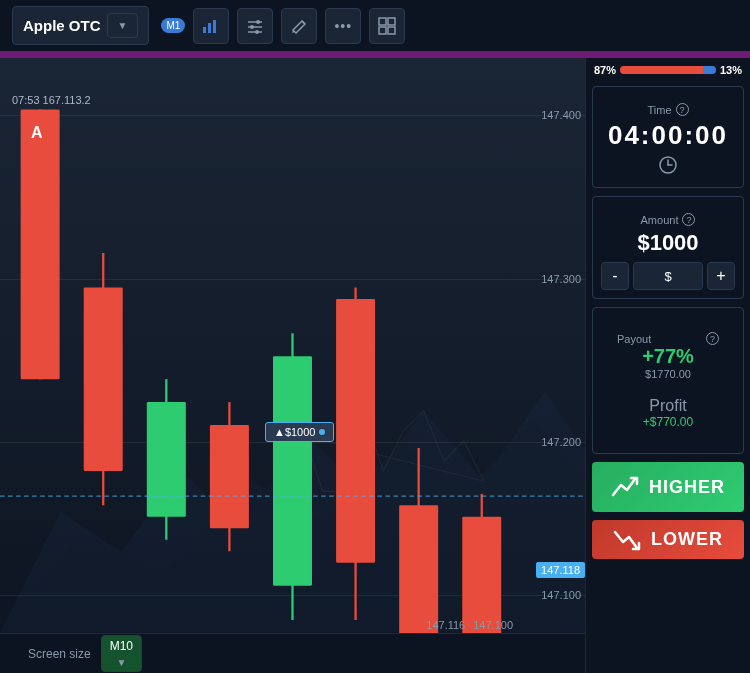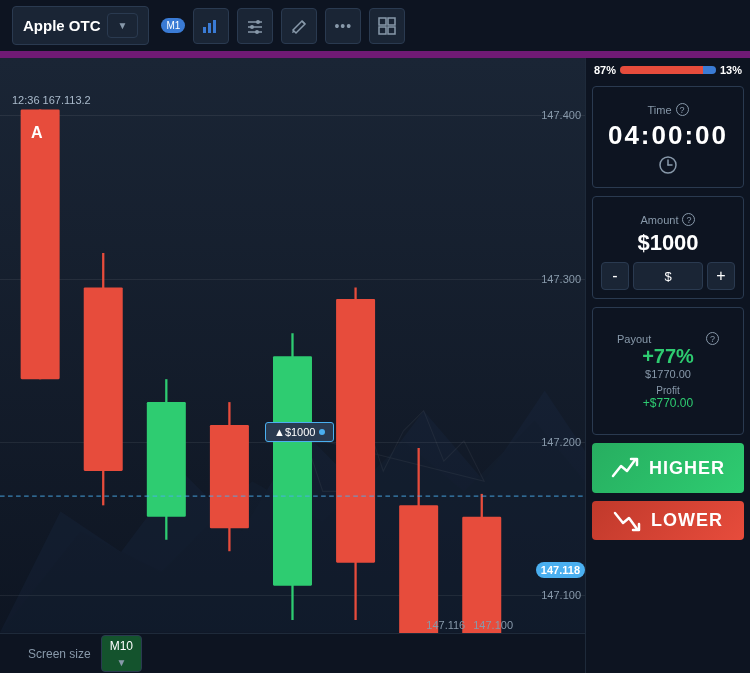--- a/index.html
+++ b/index.html
@@ -125,22 +125,22 @@
       color: #aabbcc;
       font-size: 11px;
     }
     .price-tag {
       position: absolute;
       right: 0;
       background: #4aaff0;
       color: #fff;
       font-size: 11px;
       padding: 2px 5px;
-      border-radius: 8px;
-      font-weight: bold;
+      border-radius: 2px;
+      font-weight: normal;
     }
 
     
     .trade-marker {
       position: absolute;
       background: #2a3a50;
       border: 1px solid #4aaff0;
       color: #fff;
       font-size: 11px;
       padding: 3px 8px;
@@ -322,22 +322,22 @@
       color: #2ecc71;
       font-size: 20px;
       font-weight: bold;
     }
     .payout-amount {
       color: #8899aa;
       font-size: 11px;
     }
     .payout-profit-label {
       color: #8899aa;
-      font-size: 10px;
-      margin-top: 5px;
+      font-size: 16px;
+      margin-top: 17px;
     }
     .payout-profit-value {
       color: #2ecc71;
       font-size: 12px;
     }
 
     .higher-btn {
       background: linear-gradient(135deg, #27ae60, #2ecc71);
       border: none;
       color: #fff;
@@ -446,21 +446,21 @@
 
         <polygon points="0,300 60,180 120,220 180,140 240,200 300,100 360,160 420,80 480,150 540,60 580,120 580,300" fill="#1e3050" opacity="0.6"></polygon>
 
         <polygon points="0,300 80,200 160,240 250,150 320,190 400,110 460,160 530,90 580,150 580,300" fill="#16253a" opacity="0.8"></polygon>
 
         <polygon points="280,100 300,100 320,160 340,160 360,80 380,140 400,100 420,80 440,130 460,110 480,150" fill="none" stroke="rgba(255,255,255,0.15)" stroke-width="1"></polygon>
       </svg>
     </div>
 
     <div class="chart-info">
-      <span>12:36</span>
+      <span>07:53</span>
       <span>167.113.2</span>
     </div>
 
     <div class="chart-grid">
 
       <div class="grid-line" style="top: 5%;">
         <span class="price-label">147.400</span>
       </div>
 
       <div class="grid-line" style="top: 35%;">

